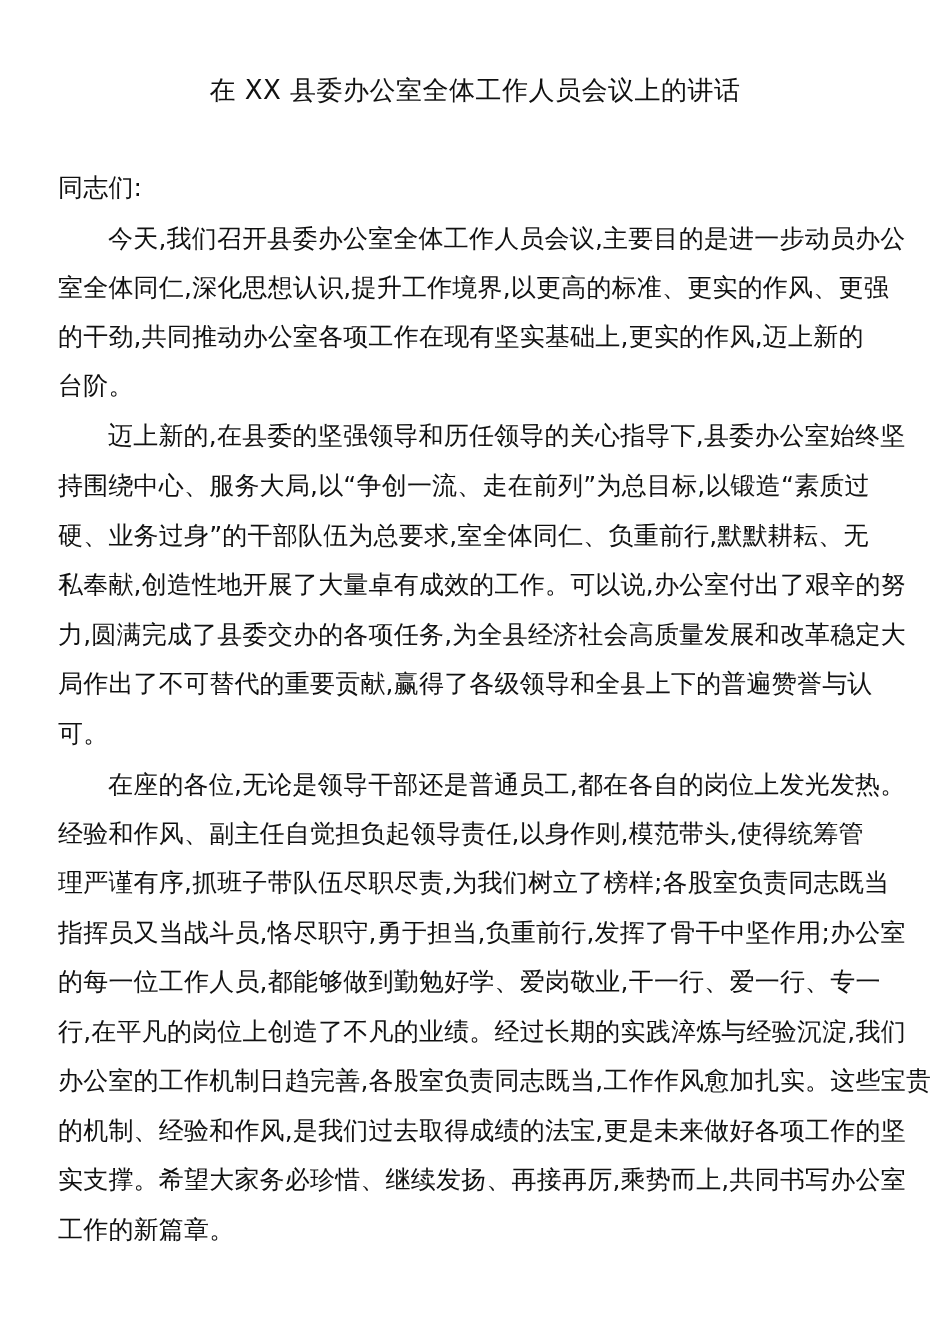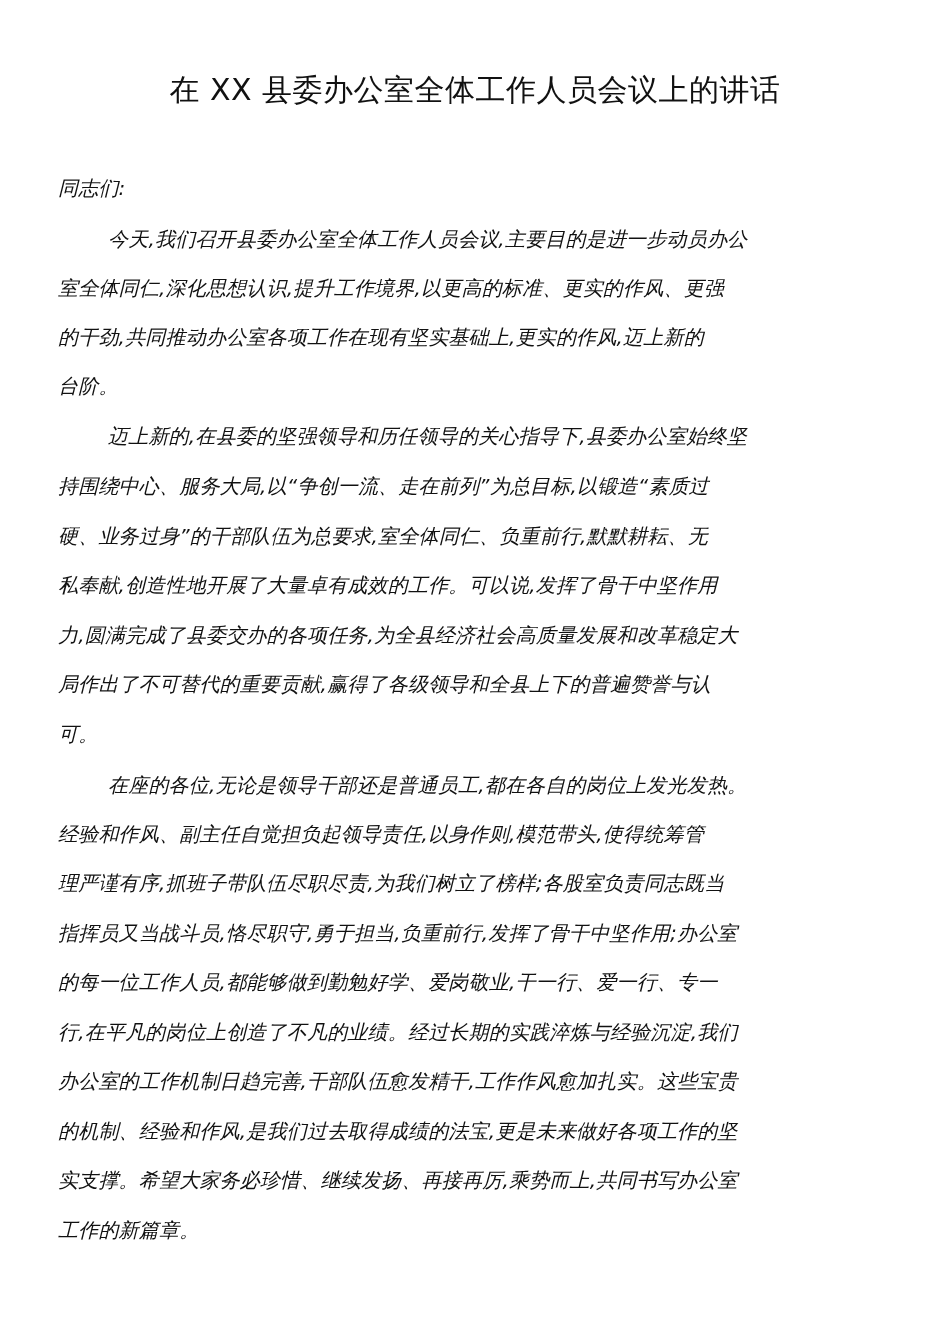--- a/index.html
+++ b/index.html
@@ -1,22 +1,22 @@
 <!DOCTYPE html>
 <html><head>
   <meta charset="utf-8">
   <style>
     html, body { margin: 0; padding: 0; background: #ffffff; }
     body { width: 950px; height: 1344px; position: relative; overflow: hidden;
            font-family: "DejaVu Sans", "Liberation Sans", sans-serif; color: #111111; }
     .page { position: absolute; left: 0; top: 0; width: 950px; height: 1344px; background: #ffffff; }
     .title { position: absolute; left: 0; top: 64px; width: 950px; text-align: center;
-             font-size: 30px; line-height: 52px; letter-spacing: 0.5px; white-space: nowrap; }
-    .line { position: absolute; left: 58px; font-size: 20px; line-height: 34px;
-            white-space: nowrap; letter-spacing: 0.2px; font-style: italic; }
+             font-size: 26px; line-height: 52px; letter-spacing: 0.5px; white-space: nowrap; }
+    .line { position: absolute; left: 58px; font-size: 25px; line-height: 34px;
+            white-space: nowrap; letter-spacing: 0.2px; }
     .indent { left: 108px; }
   </style>
 </head>
 <body>
 
 <div class="page">
   <div class="title">在 XX 县委办公室全体工作人员会议上的讲话</div>
 
   <div class="line" style="top:171px">同志们:</div>
 
@@ -24,31 +24,31 @@
     <div class="line indent" style="top:222px">今天,我们召开县委办公室全体工作人员会议,主要目的是进一步动员办公</div>
     <div class="line" style="top:271px">室全体同仁,深化思想认识,提升工作境界,以更高的标准、更实的作风、更强</div>
     <div class="line" style="top:320px">的干劲,共同推动办公室各项工作在现有坚实基础上,更实的作风,迈上新的</div>
     <div class="line" style="top:369px">台阶。</div>
   </div>
 
   <div>
     <div class="line indent" style="top:419px">迈上新的,在县委的坚强领导和历任领导的关心指导下,县委办公室始终坚</div>
     <div class="line" style="top:469px">持围绕中心、服务大局,以“争创一流、走在前列”为总目标,以锻造“素质过</div>
     <div class="line" style="top:519px">硬、业务过身”的干部队伍为总要求,室全体同仁、负重前行,默默耕耘、无</div>
-    <div class="line" style="top:568px">私奉献,创造性地开展了大量卓有成效的工作。可以说,发挥了骨干中坚作用</div>
+    <div class="line" style="top:568px">私奉献,创造性地开展了大量卓有成效的工作。可以说,办公室付出了艰辛的努</div>
     <div class="line" style="top:618px">力,圆满完成了县委交办的各项任务,为全县经济社会高质量发展和改革稳定大</div>
     <div class="line" style="top:667px">局作出了不可替代的重要贡献,赢得了各级领导和全县上下的普遍赞誉与认</div>
     <div class="line" style="top:717px">可。</div>
   </div>
 
   <div>
     <div class="line indent" style="top:768px">在座的各位,无论是领导干部还是普通员工,都在各自的岗位上发光发热。</div>
     <div class="line" style="top:817px">经验和作风、副主任自觉担负起领导责任,以身作则,模范带头,使得统筹管</div>
     <div class="line" style="top:866px">理严谨有序,抓班子带队伍尽职尽责,为我们树立了榜样;各股室负责同志既当</div>
     <div class="line" style="top:916px">指挥员又当战斗员,恪尽职守,勇于担当,负重前行,发挥了骨干中坚作用;办公室</div>
     <div class="line" style="top:965px">的每一位工作人员,都能够做到勤勉好学、爱岗敬业,干一行、爱一行、专一</div>
     <div class="line" style="top:1015px">行,在平凡的岗位上创造了不凡的业绩。经过长期的实践淬炼与经验沉淀,我们</div>
-    <div class="line" style="top:1064px">办公室的工作机制日趋完善,干部队伍愈发精干,工作作风愈加扎实。这些宝贵</div>
+    <div class="line" style="top:1064px">办公室的工作机制日趋完善,各股室负责同志既当,工作作风愈加扎实。这些宝贵</div>
     <div class="line" style="top:1114px">的机制、经验和作风,是我们过去取得成绩的法宝,更是未来做好各项工作的坚</div>
     <div class="line" style="top:1163px">实支撑。希望大家务必珍惜、继续发扬、再接再厉,乘势而上,共同书写办公室</div>
     <div class="line" style="top:1213px">工作的新篇章。</div>
   </div>
 </div>
 
 </body></html>

